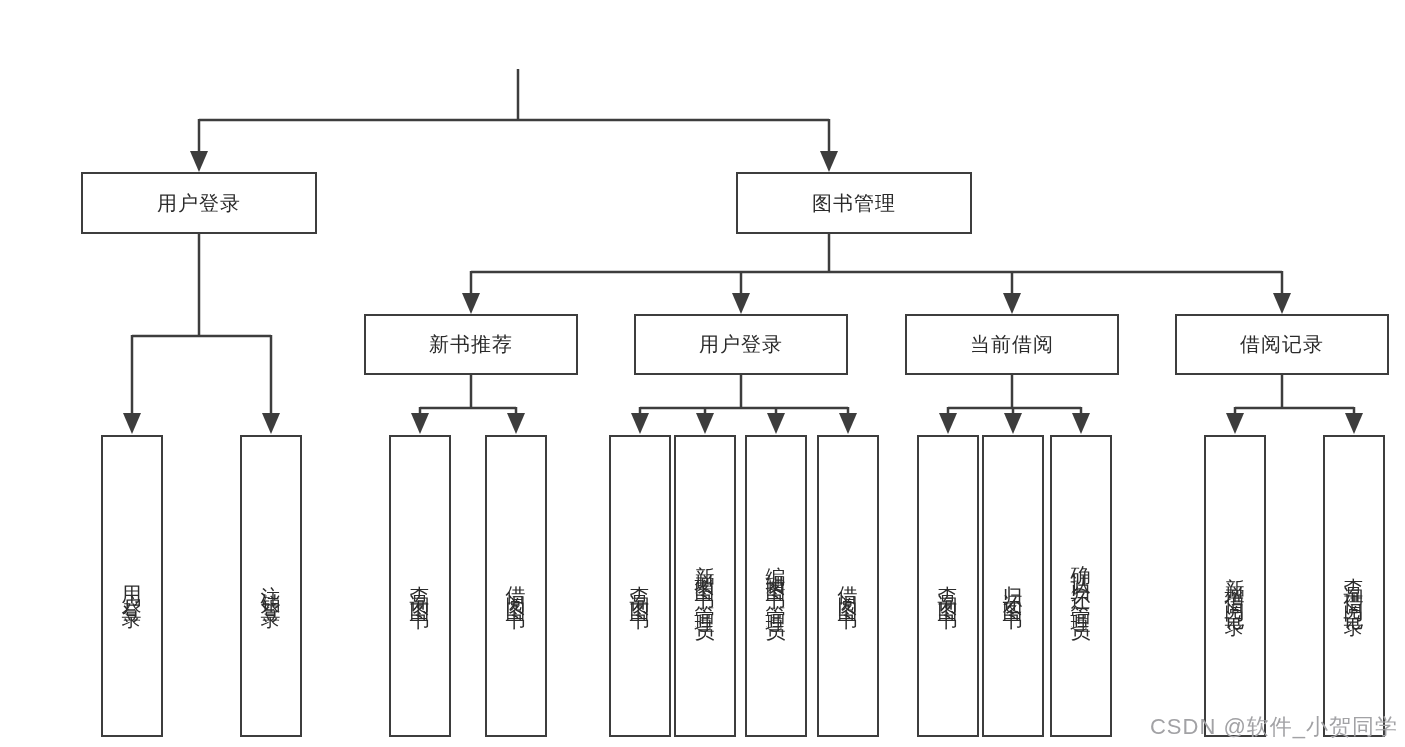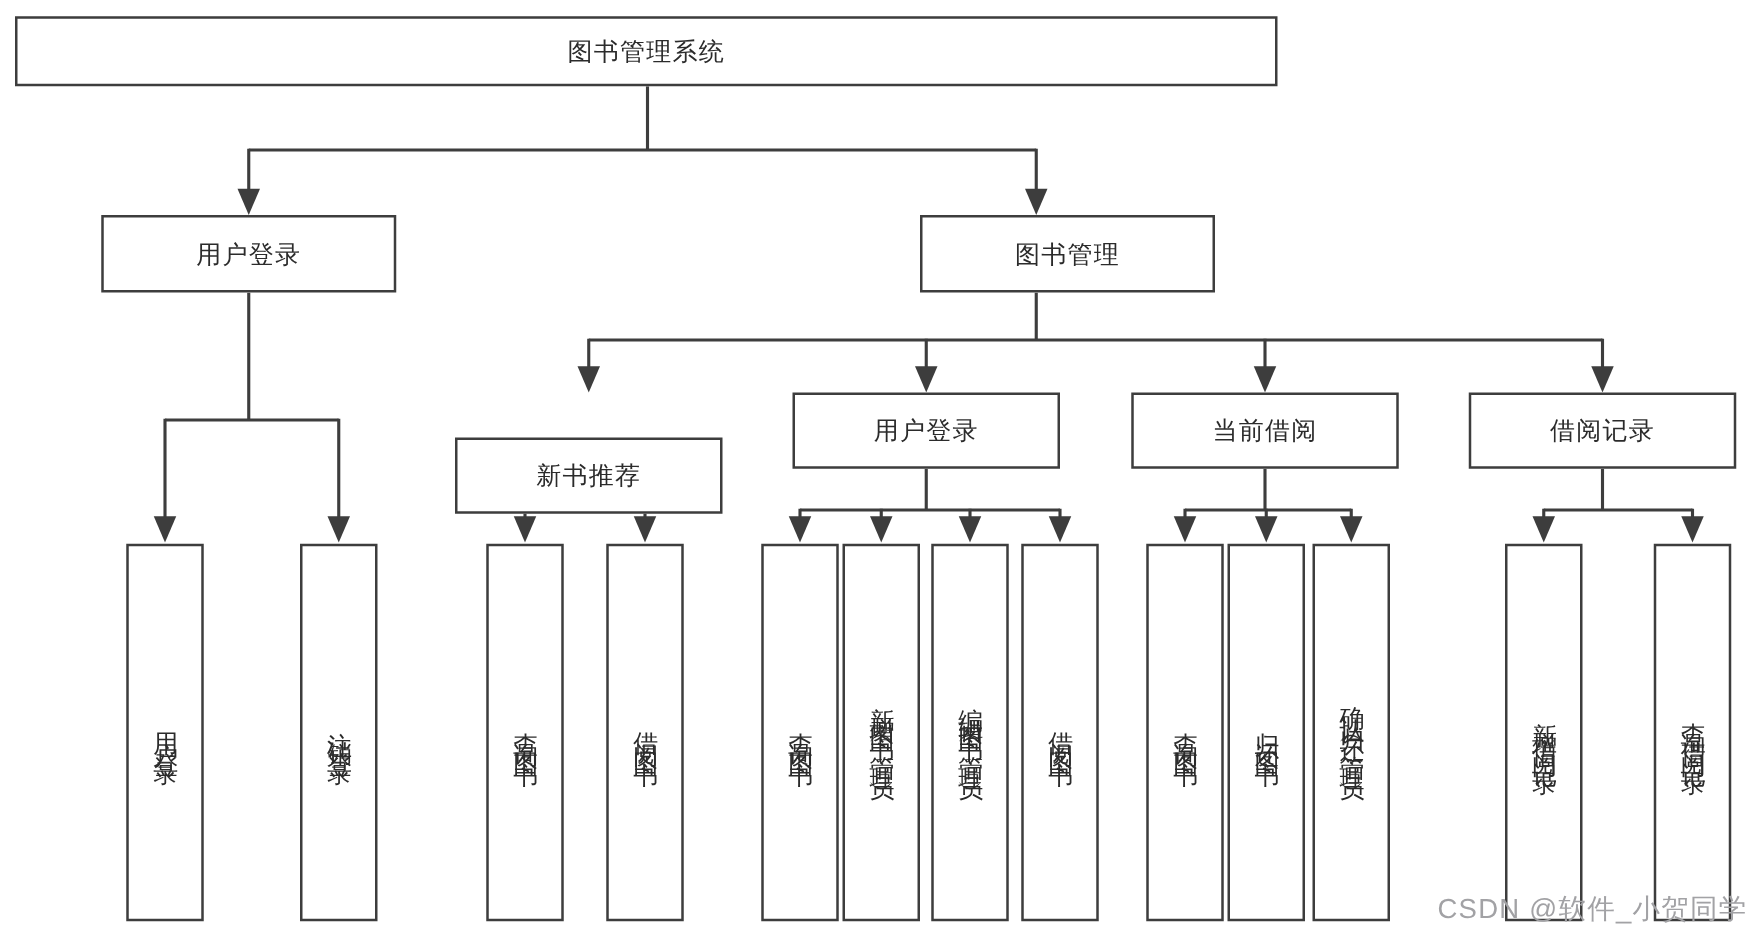--- a/index.html
+++ b/index.html
@@ -104,32 +104,29 @@
       <path d="M767 413 L785 413 L776 434 Z"></path>
       <path d="M839 413 L857 413 L848 434 Z"></path>
       <path d="M939 413 L957 413 L948 434 Z"></path>
       <path d="M1004 413 L1022 413 L1013 434 Z"></path>
       <path d="M1072 413 L1090 413 L1081 434 Z"></path>
       <path d="M1226 413 L1244 413 L1235 434 Z"></path>
       <path d="M1345 413 L1363 413 L1354 434 Z"></path>
     </g>
   </svg>
 
-  <div class="box root">
-    <span>图书管理系统</span>
-  </div>
 
   <div class="box lvl2" style="left:81px;">
     <span>用户登录</span>
   </div>
   <div class="box lvl2" style="left:736px;">
     <span>图书管理</span>
   </div>
 
-  <div class="box lvl3" style="left:364px;margin-top:36px;">
+  <div class="box lvl3" style="left:364px;">
     <span>新书推荐</span>
   </div>
   <div class="box lvl3" style="left:634px;">
     <span>用户登录</span>
   </div>
   <div class="box lvl3" style="left:905px;text-align:center;">
     <span>当前借阅</span>
   </div>
   <div class="box lvl3" style="left:1175px;">
     <span>借阅记录</span>

